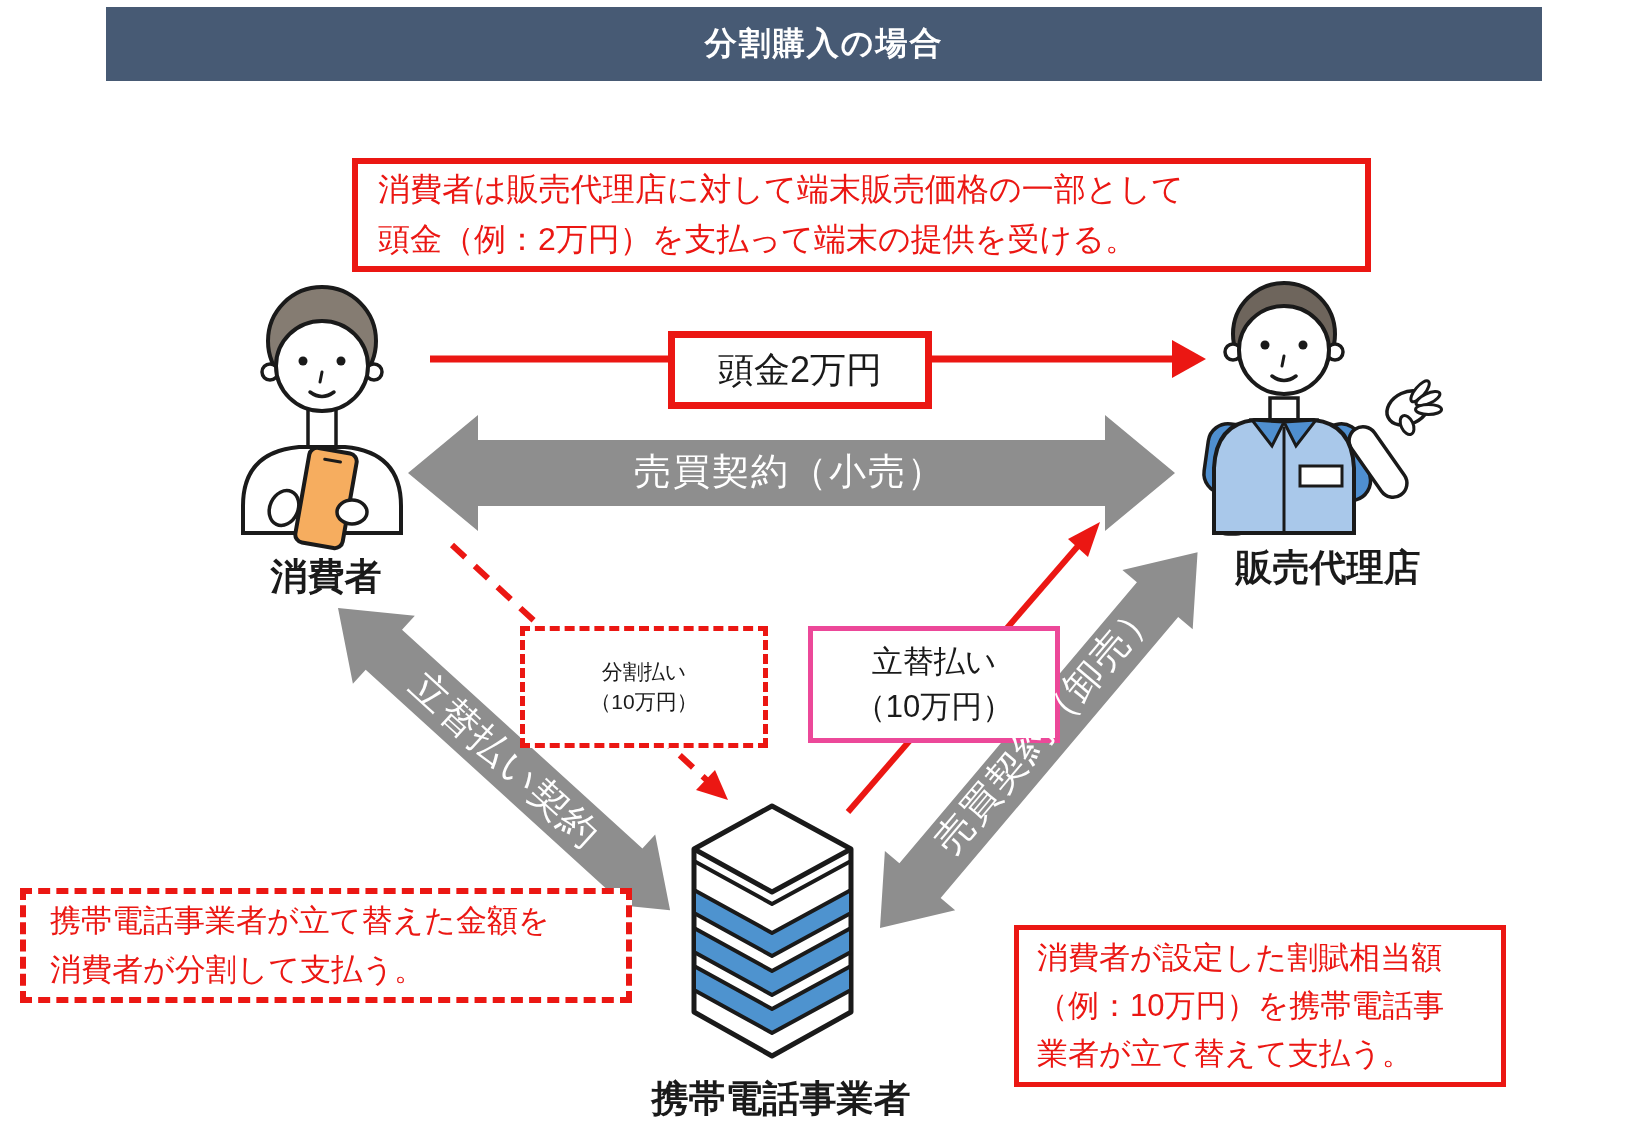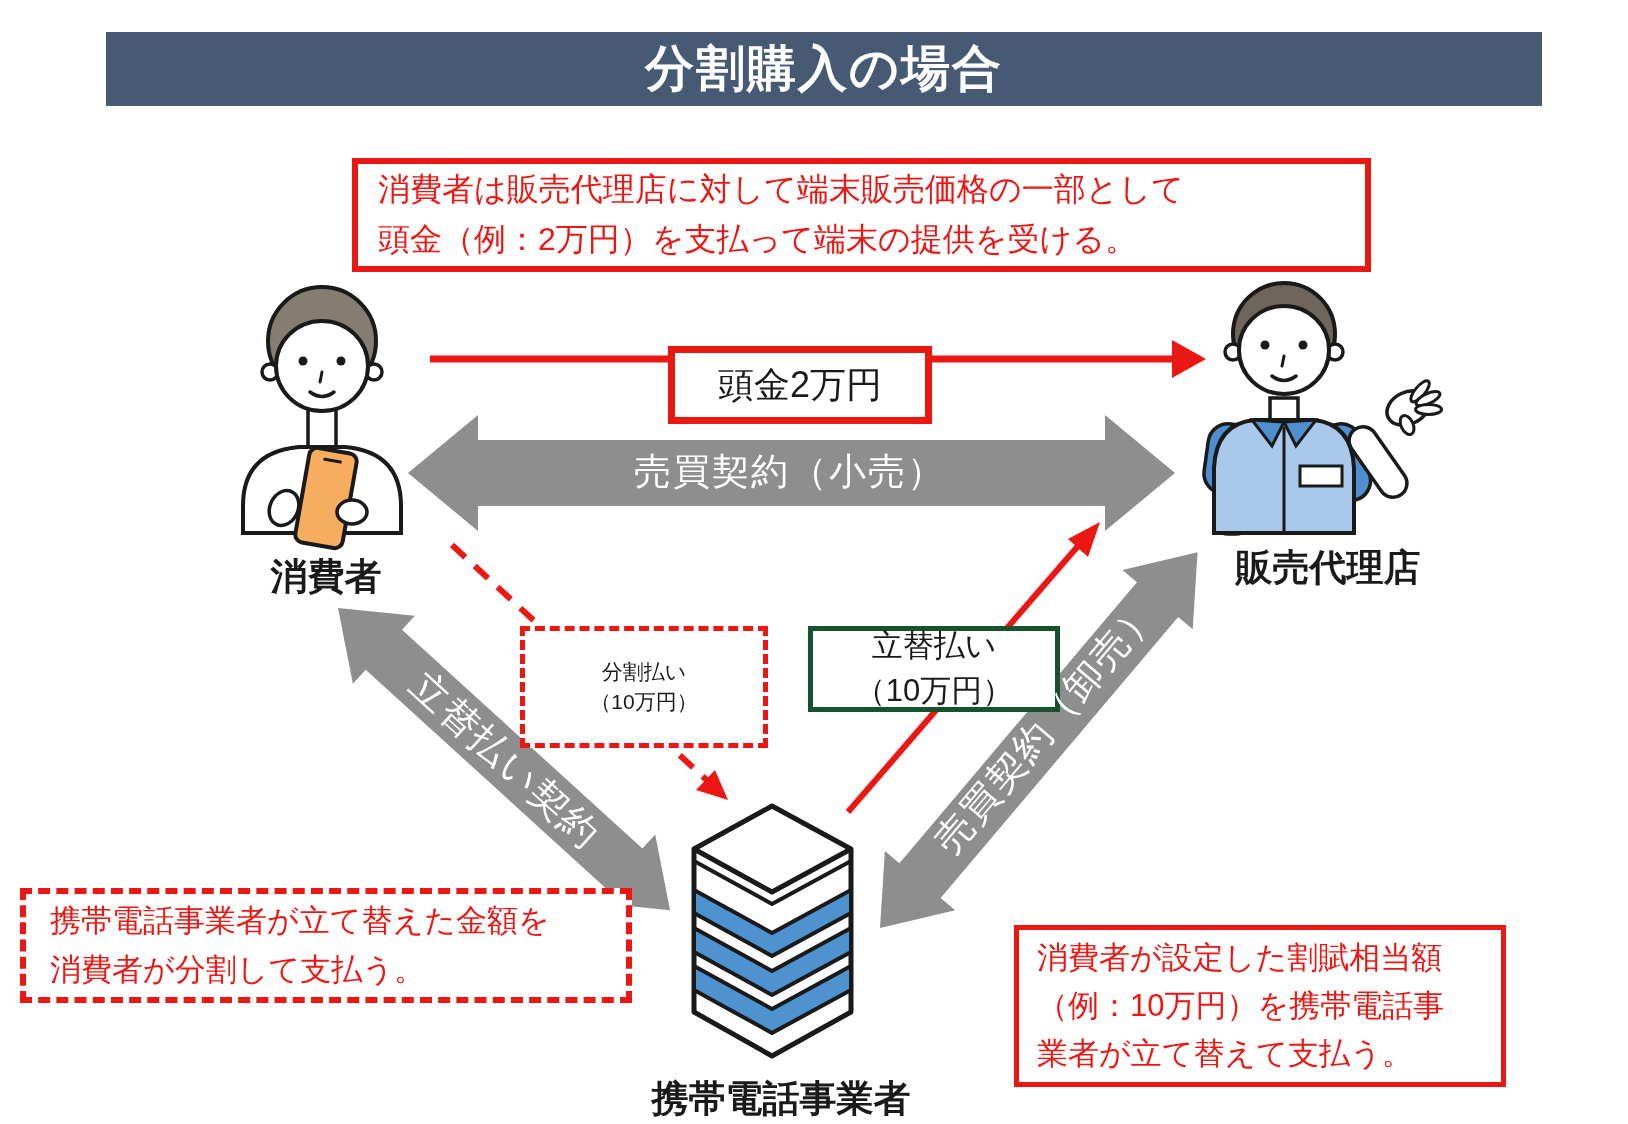--- a/index.html
+++ b/index.html
@@ -3,38 +3,38 @@
 <meta charset="utf-8">
 <style>
   html,body{margin:0;padding:0;background:#ffffff;}
   .canvas{
     position:relative;width:1628px;height:1124px;background:#ffffff;overflow:hidden;
     font-family:"Liberation Sans","DejaVu Sans",sans-serif;
   }
   svg{position:absolute;left:0;top:0;z-index:1;}
   .overlay{position:absolute;z-index:2;box-sizing:border-box;}
   .title-bar{
-    left:106px;top:32px;width:1436px;height:74px;background:#475a74;
+    left:106px;top:7px;width:1436px;height:74px;background:#475a74;
     display:flex;align-items:center;justify-content:center;
-    color:#ffffff;font-size:49px;font-weight:bold;letter-spacing:2px;
+    color:#ffffff;font-size:32px;font-weight:bold;letter-spacing:2px;
   }
   .note{
     color:#eb1713;font-size:31px;line-height:1.55;white-space:pre-line;
     background:#ffffff;display:flex;align-items:center;
   }
   .note-top{left:352px;top:158px;width:1019px;height:114px;border:6px solid #eb1713;padding:4px 20px;font-size:32px;}
   .note-bl{left:20px;top:888px;width:612px;height:115px;border:6px dashed #eb1713;padding:4px 24px;}
   .note-br{left:1014px;top:925px;width:492px;height:162px;border:5px solid #eb1713;padding:6px 18px;}
   .flow-box{
     background:#ffffff;color:#1a1a1a;text-align:center;white-space:pre-line;
     display:flex;align-items:center;justify-content:center;
   }
-  .box-downpayment{left:668px;top:346px;width:264px;height:78px;border:7px solid #eb1713;font-size:36px;}
+  .box-downpayment{left:668px;top:331px;width:264px;height:78px;border:7px solid #eb1713;font-size:36px;}
   .box-installment{left:520px;top:626px;width:248px;height:122px;border:5px dashed #eb1713;font-size:21px;line-height:1.45;}
-  .box-advance{left:808px;top:626px;width:252px;height:86px;border:5px solid #14532d;font-size:31px;line-height:1.45;}
+  .box-advance{left:808px;top:626px;width:252px;height:117px;border:5px solid #ec4899;font-size:31px;line-height:1.45;}
   .actor-label{color:#1a1a1a;font-weight:bold;text-align:center;white-space:nowrap;}
   .label-consumer{left:251px;top:552px;width:150px;font-size:37px;}
   .label-agent{left:1215px;top:543px;width:226px;font-size:37px;}
   .label-carrier{left:645px;top:1062px;width:272px;font-size:37px;margin-top:12px;}
   .arrow-label{position:absolute;z-index:2;color:#ffffff;white-space:nowrap;letter-spacing:2px;}
   .lbl-retail{left:790px;top:472px;font-size:37px;transform:translate(-50%,-50%);}
   .lbl-installment-contract{left:505px;top:760px;font-size:38px;transform:translate(-50%,-50%) rotate(42.3deg);}
   .lbl-wholesale{left:1046px;top:726px;font-size:38px;transform:translate(-50%,-50%) rotate(-49.8deg);}
 </style>
 </head>

